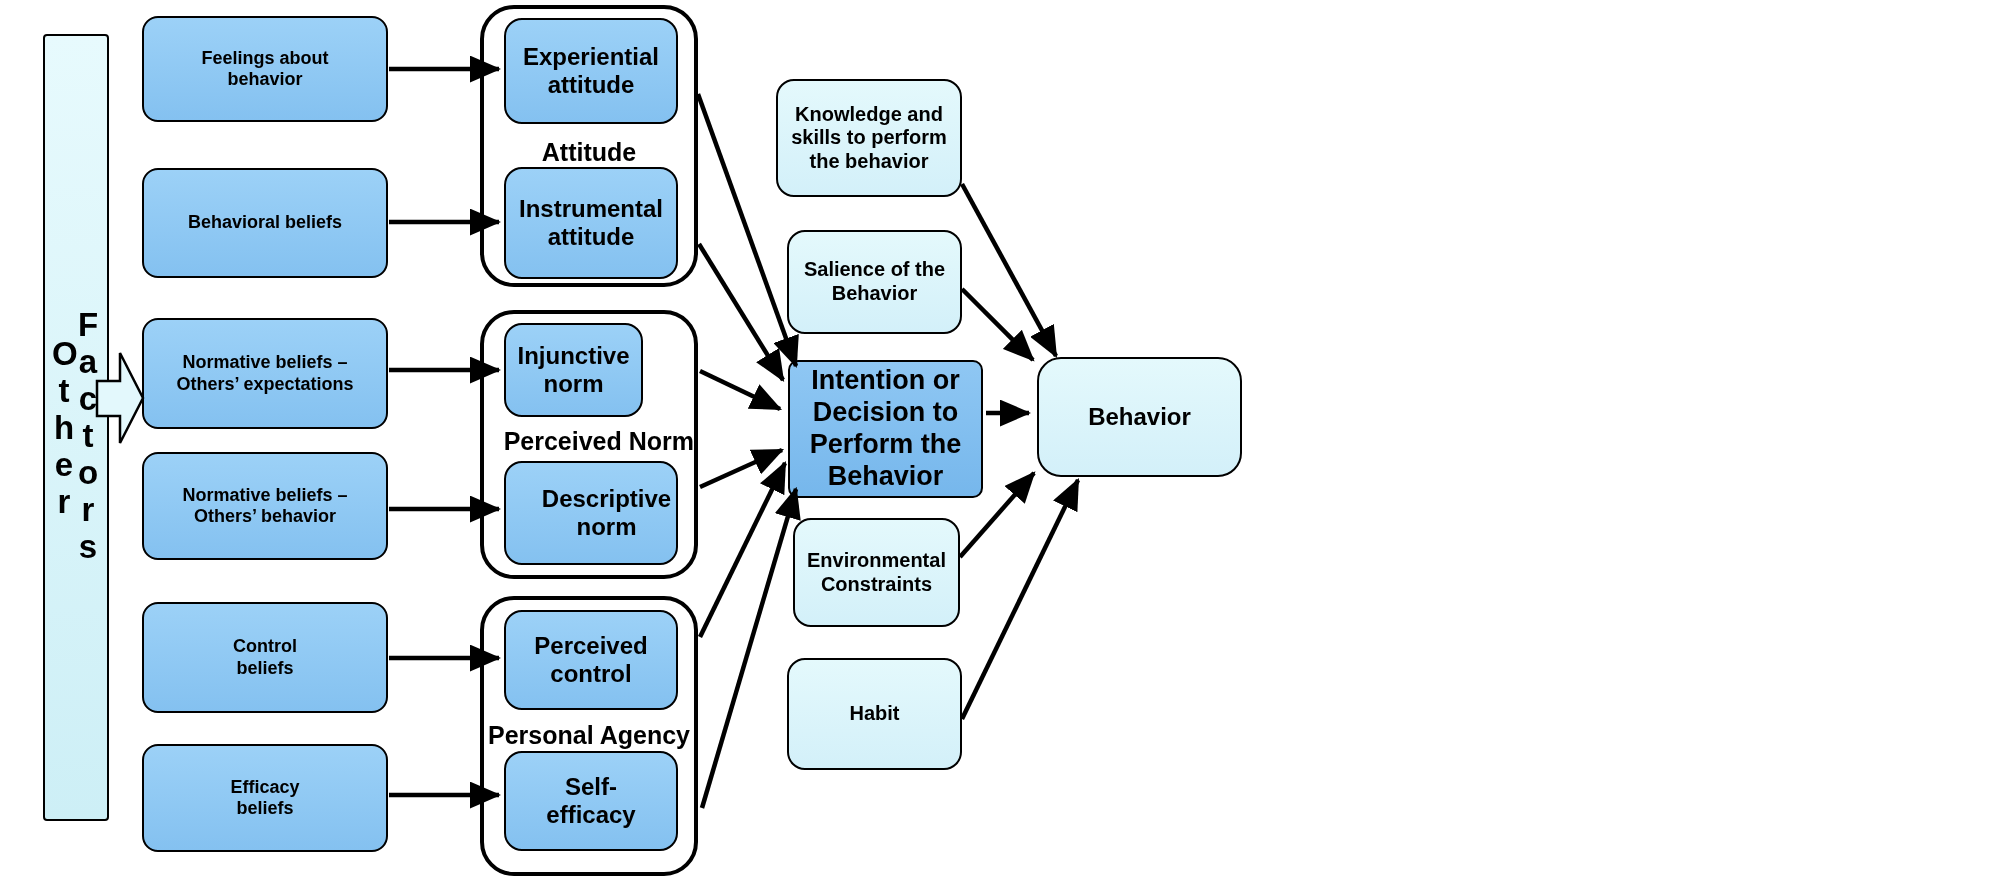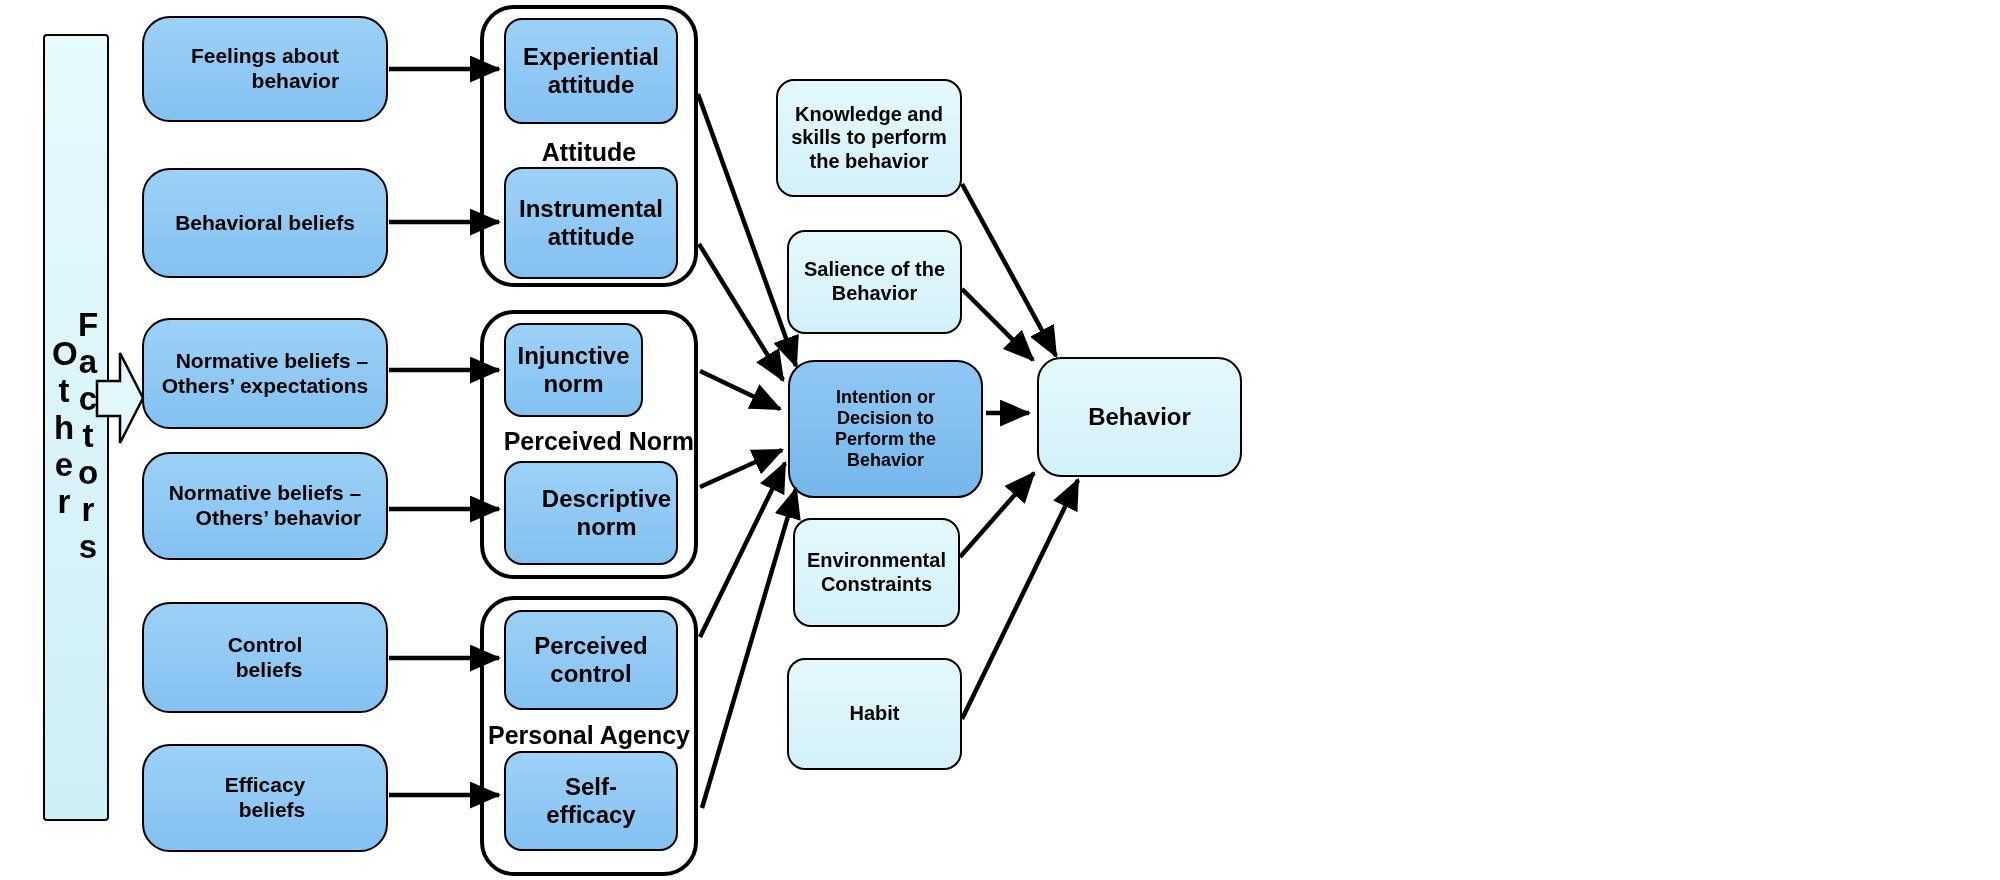--- a/index.html
+++ b/index.html
@@ -7,33 +7,33 @@
     position:relative;width:2000px;height:880px;background:#ffffff;overflow:hidden;
     font-family:"Liberation Sans","DejaVu Sans",sans-serif;font-weight:bold;color:#000;
   }
   .box{
     position:absolute;box-sizing:border-box;border:2.5px solid #000;
     display:flex;align-items:center;justify-content:center;
     text-align:center;white-space:pre-line;line-height:1.18;
   }
   .blue{
     background:linear-gradient(180deg,var(--box-blue-light),var(--box-blue));
-    border-radius:28px;font-size:21px;text-align:right;
+    border-radius:16px;font-size:18px;
   }
   .inner{
     background:linear-gradient(180deg,var(--box-blue-light),var(--box-blue));
     border-radius:18px;font-size:24px;
   }
   .cyan{
     background:linear-gradient(180deg,var(--cyan-light),var(--cyan));
     border-radius:18px;font-size:20px;
   }
   .intent{
     background:linear-gradient(180deg,var(--intention-blue-light),var(--intention-blue));
-    border-radius:26px;font-size:18px;
+    border-radius:10px;font-size:27px;
   }
   .behv{
     background:linear-gradient(180deg,var(--cyan-light),var(--cyan));
     border-radius:24px;font-size:24px;
   }
   .group{
     position:absolute;box-sizing:border-box;border:4px solid #000;border-radius:34px;
     background:var(--group-bg);
   }
   .glabel{

